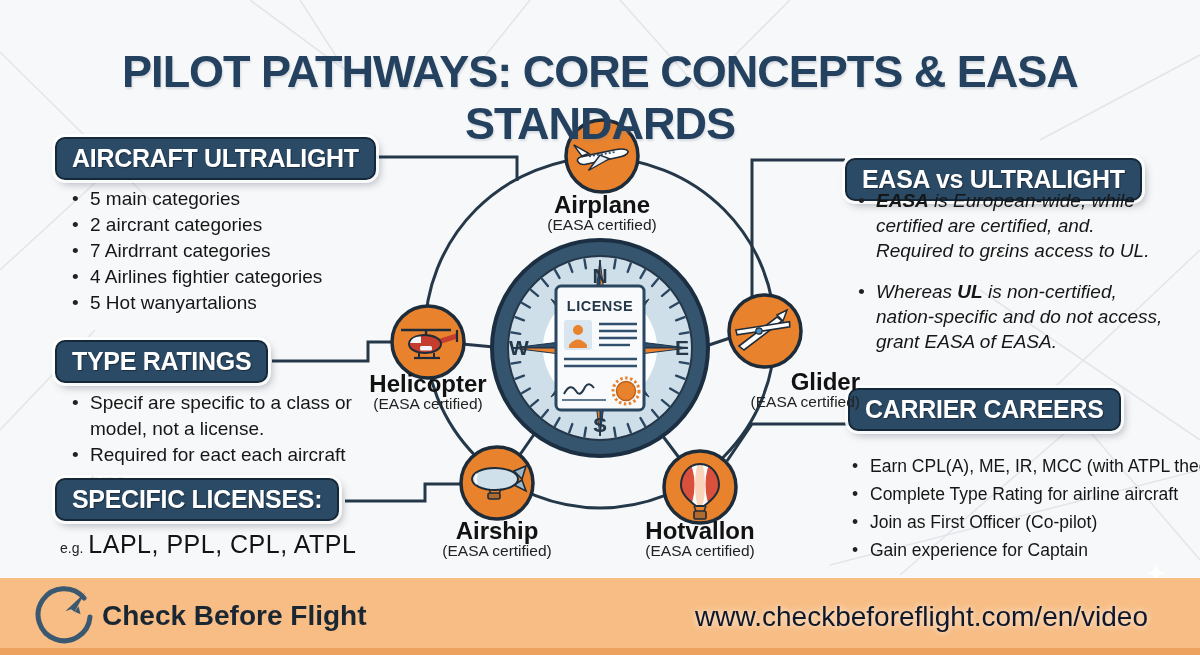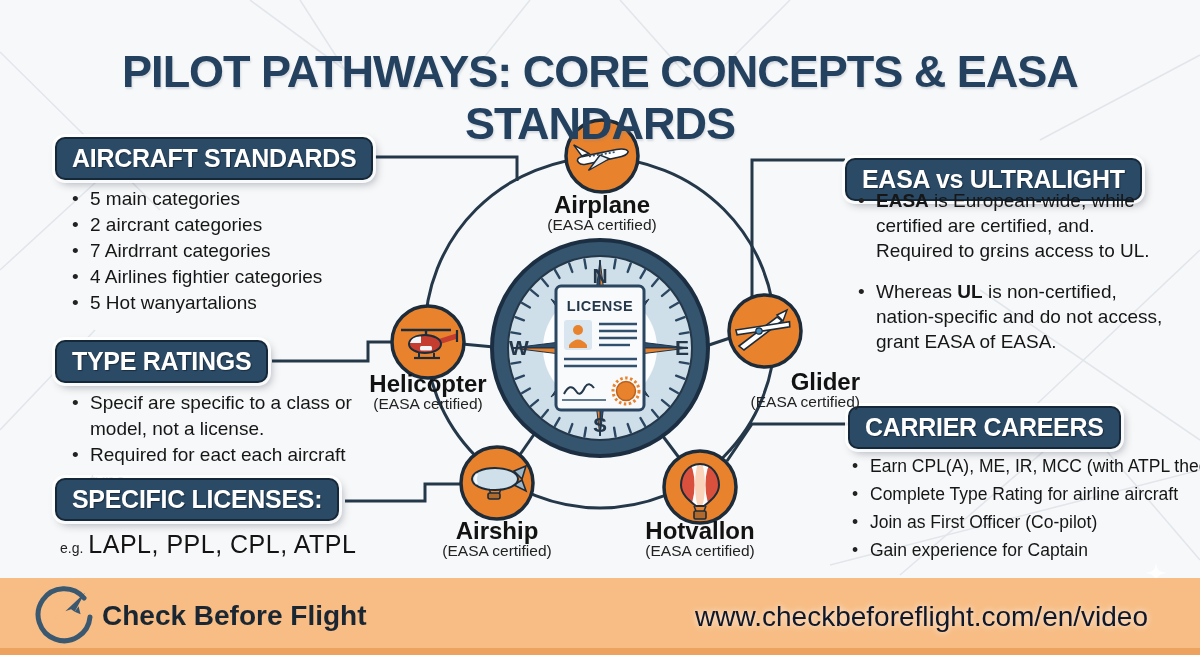--- a/index.html
+++ b/index.html
@@ -21,21 +21,21 @@
   ul.blist li::before{content:"•";position:absolute;left:0;top:0;color:#222;}
   .left-list{font-size:19px;line-height:26px;white-space:nowrap;}
   .wrap-list li{white-space:normal;}
   .eg-small{font-size:14px;color:#222;margin-right:5px;}
   .eg-big{font-size:25px;color:#141414;letter-spacing:.5px;}
   
   .node-label{width:190px;text-align:center;line-height:20px;}
   .node-label .nl{font-size:24px;font-weight:bold;color:#121212;}
   .node-label .ns{font-size:15.5px;color:#222;}
   
-  .easa-list{font-size:19px;line-height:25px;width:305px;}
+  .easa-list{font-size:19px;line-height:25px;width:305px;font-style:italic;}
   .easa-list li{margin-bottom:16px;}
   .career-list{font-size:17.5px;line-height:28px;white-space:nowrap;}
   
   .footer-bar{left:0;top:578px;width:1200px;height:77px;background:#f7bd85;}
   .footer-strip{left:0;top:648px;width:1200px;height:7px;background:#eda25f;}
   .brand{left:102px;top:600px;font-size:28px;font-weight:bold;color:#1a2733;}
   .url{right:52px;top:601px;font-size:28px;color:#0f172a;text-shadow:0 0 6px rgba(255,255,255,.9);}
 </style>
 </head>
 <body>
@@ -231,21 +231,21 @@
 
     <g fill="#ffffff">
       <path d="M1141,576 C1143,594 1147,598 1163,600 C1147,602 1143,606 1141,624 C1139,606 1135,602 1119,600 C1135,598 1139,594 1141,576 Z" opacity="0.95"></path>
       <path d="M1156,562 C1157,570 1159,572 1167,573 C1159,574 1157,576 1156,584 C1155,576 1153,574 1145,573 C1153,572 1155,570 1156,562 Z" opacity="0.85"></path>
     </g>
   </svg>
 
   <div class="abs title">PILOT PATHWAYS: CORE CONCEPTS &amp; EASA STANDARDS</div>
 
   <div class="abs" style="left:55px;top:137px;">
-    <span class="hbox">AIRCRAFT STANDARDS</span>
+    <span class="hbox">AIRCRAFT ULTRALIGHT</span>
   </div>
   <ul class="blist left-list abs" style="left:72px;top:186px;">
     <li>5 main categories</li>
     <li>2 aircrant categories</li>
     <li>7 Airdrrant categories</li>
     <li>4 Airlines fightier categories</li>
     <li>5 Hot wanyartalions</li>
   </ul>
 
   <div class="abs" style="left:55px;top:340px;">
@@ -264,21 +264,21 @@
   </div>
 
   <div class="abs" style="left:845px;top:123px;margin-top:35px;">
     <span class="hbox">EASA vs ULTRALIGHT</span>
   </div>
   <ul class="blist easa-list abs" style="left:858px;top:188px;">
     <li><b>EASA</b><span> is European-wide, while certified are certified, and. Required to grεins access to UL.</span></li>
     <li><span>Whereas </span><b>UL</b><span> is non-certified, nation-specific and do not access, grant EASA of EASA.</span></li>
   </ul>
 
-  <div class="abs" style="left:848px;top:406px;">
+  <div class="abs" style="left:848px;top:388px;">
     <span class="hbox">CARRIER CAREERS</span>
   </div>
   <ul class="blist career-list abs" style="left:852px;top:452px;">
     <li>Earn CPL(A), ME, IR, MCC (with ATPL theory)</li>
     <li>Complete Type Rating for airline aircraft</li>
     <li>Join as First Officer (Co-pilot)</li>
     <li>Gain experience for Captain</li>
   </ul>
 
   <div class="abs node-label" style="left:507px;top:195px;">

